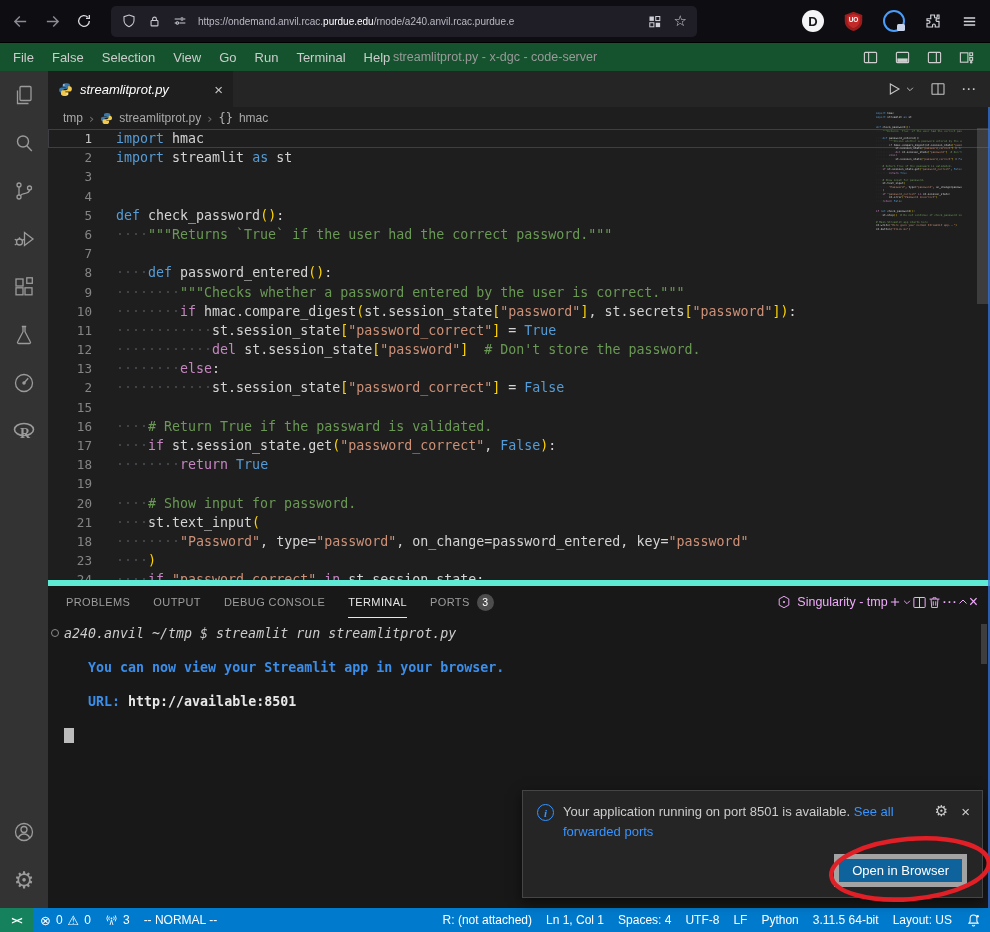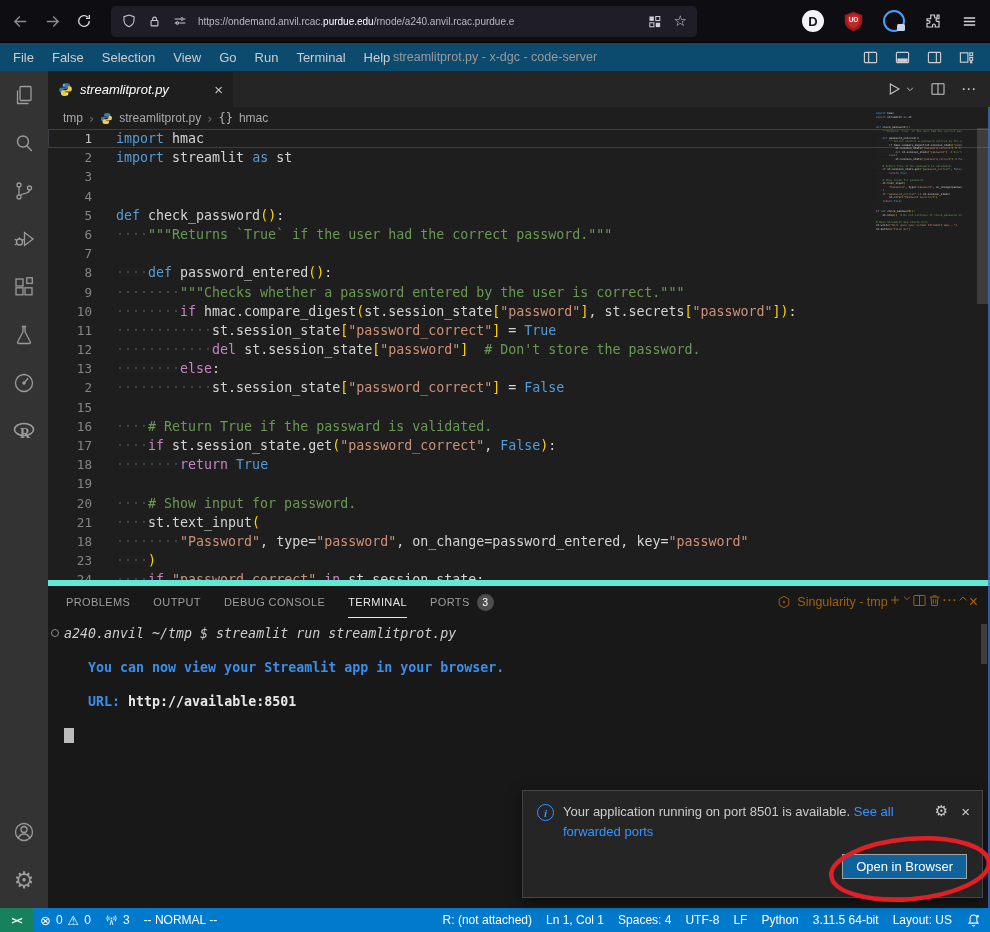--- a/index.html
+++ b/index.html
@@ -24,21 +24,21 @@
   .ext-d{width:22px;height:22px;border-radius:50%;background:#f4f4f6;color:#17171c;
     font-weight:bold;font-size:13px;display:flex;align-items:center;justify-content:center;}
   .ublock{position:relative;width:21px;height:22px;}
   .ublock span{position:absolute;left:0;top:6px;width:21px;text-align:center;font-size:6.5px;color:#fff;font-weight:bold;}
   .blue-ring{width:22px;height:22px;border-radius:50%;border:2.6px solid #4a9df8;position:relative;}
   .blue-ring i{position:absolute;right:-2px;bottom:-1px;width:8px;height:7px;background:#c9d4ea;
     border-radius:1.5px;}
   .hamburger{color:#d3d3dc;}
 
   
-  .menubar{position:absolute;left:0;top:43px;width:990px;height:28px;background:#0c4a6e;
+  .menubar{position:absolute;left:0;top:43px;width:990px;height:28px;background:#14532d;
     display:flex;align-items:center;font-size:13px;color:#cccccc;padding-left:4px;}
   .menu-item{padding:0 9px;cursor:default;}
   .window-title{position:absolute;left:50%;transform:translateX(-50%);color:#9a9a9a;font-size:12.5px;white-space:nowrap;}
   .layout-icons{margin-left:auto;display:flex;gap:17px;padding-right:16px;color:#cfcfcf;}
 
   
   .activitybar{position:absolute;left:0;top:71px;width:48px;height:837px;background:#333334;
     display:flex;flex-direction:column;align-items:center;}
   .act-icon{width:48px;height:48px;display:flex;align-items:center;justify-content:center;color:#9b9b9b;}
   .act-spacer{margin-top:auto;}
@@ -69,21 +69,21 @@
   .scrollbar-track{position:absolute;top:0;right:0;width:14px;height:473px;}
   .scrollbar-slider{position:absolute;top:21px;right:1px;width:12px;height:176px;background:rgba(121,121,121,.35);}
 
   
   .panel{position:absolute;left:48px;top:580px;width:942px;height:328px;background:#181818;border-top:6px solid #5eead4;}
   .panel-header{height:32px;display:flex;align-items:center;padding:0 12px 0 18px;font-size:11px;color:#9d9d9d;}
   .panel-tab{margin-right:23px;letter-spacing:.4px;height:31px;display:flex;align-items:center;gap:7px;}
   .panel-tab.active{color:#e7e7e7;border-bottom:1px solid #e7e7e7;}
   .badge{background:#4d4d4d;color:#fff;border-radius:50%;width:17px;height:17px;display:flex;
     align-items:center;justify-content:center;font-size:10.5px;letter-spacing:0;}
-  .panel-right{margin-left:auto;display:flex;color:#a16207;font-size:12.5px;letter-spacing:0;}
+  .panel-right{margin-left:auto;display:flex;align-items:center;color:#f0abfc;font-size:12.5px;letter-spacing:0;}
   .term-select{display:flex;align-items:center;gap:6px;}
   .terminal{position:relative;padding:7px 0 0 2px;}
   .term-line{position:relative;height:17px;font:13.3px/17px "DejaVu Sans Mono",monospace;
     white-space:pre;color:#cccccc;padding-left:14px;}
   .term-deco{position:absolute;left:1px;top:4px;width:8px;height:8px;border:1px solid #8a8a8a;border-radius:50%;}
   .tt-w{color:#cccccc;font-style:italic;} .tt-b{color:#3b8eea;font-weight:bold;} .tt-wb{color:#e8e8e8;font-weight:bold;}
   .term-cursor{display:inline-block;width:10px;height:15px;background:#bcbcbc;vertical-align:text-bottom;}
   .term-scrollbar{position:absolute;top:38px;right:3px;width:6px;height:40px;background:rgba(121,121,121,.4);}
 
   
@@ -98,21 +98,21 @@
   
   .notification{position:absolute;left:522px;top:790px;width:461px;height:108px;background:#252526;
     border:1px solid #454545;box-shadow:0 4px 12px rgba(0,0,0,.55);padding:11px 12px 10px 14px;z-index:5;}
   .notif-row{display:flex;gap:9px;}
   .info-icon{flex:none;width:17px;height:17px;border:1.6px solid #3794ff;border-radius:50%;color:#3794ff;
     display:flex;align-items:center;justify-content:center;font:italic bold 11px "Liberation Serif",serif;margin-top:2px;}
   .notif-text{font-size:13px;color:#cccccc;width:345px;line-height:1.55;}
   .notif-link{color:#3794ff;}
   .notif-actions{margin-left:auto;display:flex;gap:13px;color:#cccccc;align-items:flex-start;padding-top:2px;}
   .notif-btnrow{display:flex;justify-content:flex-end;margin-top:12px;margin-right:3px;}
-  .open-btn{background:#0e639c;border:1px solid #a3a3a3;color:#fff;font-size:13px;padding:4px 13px;
+  .open-btn{background:#0e639c;border:5px solid #a3a3a3;color:#fff;font-size:13px;padding:4px 13px;
     font-family:"Liberation Sans",sans-serif;}
 
   .annotation-svg{position:absolute;left:805px;top:828px;z-index:9;pointer-events:none;}
   .right-edge{position:absolute;right:0;top:107px;width:2px;height:801px;background:#3673d9;opacity:.75;z-index:8;}
 </style>
 </head>
 <body>
 
 <div class="app">
 

